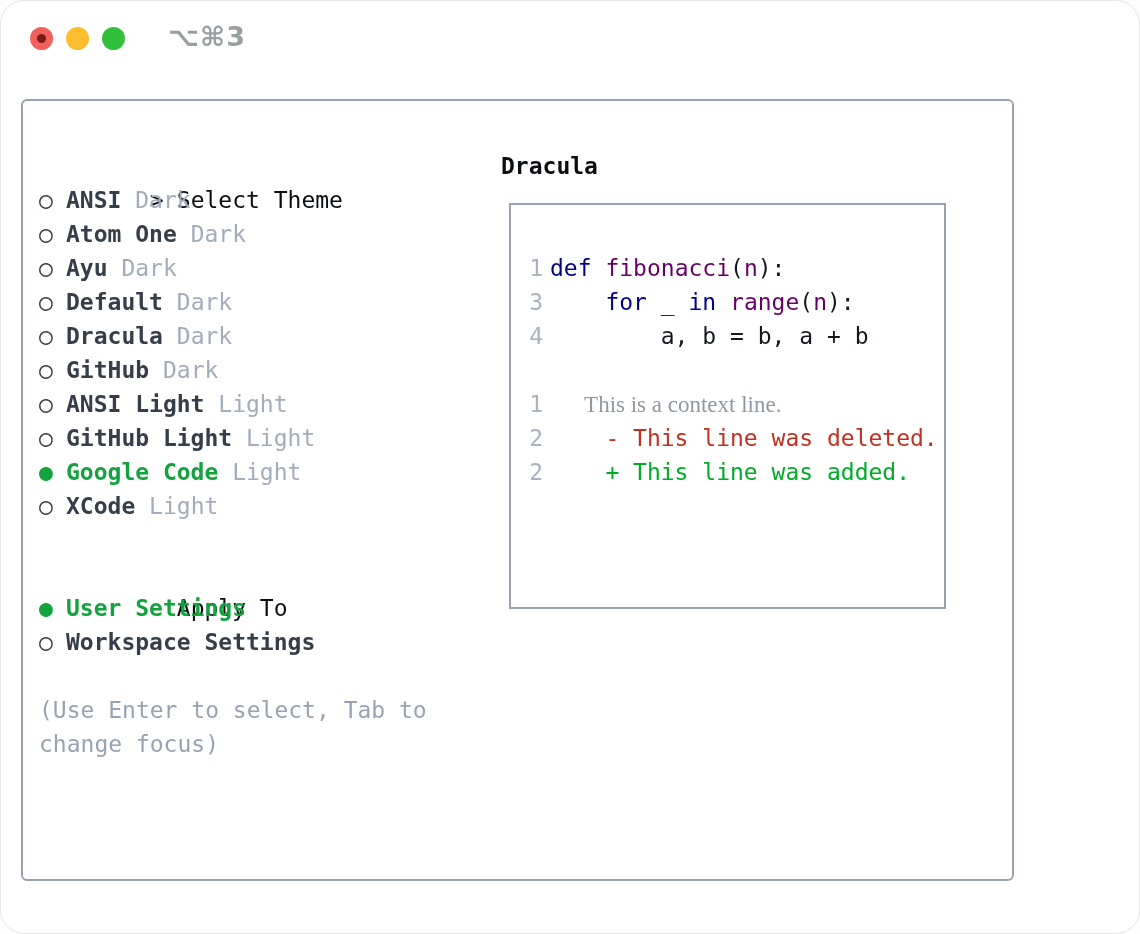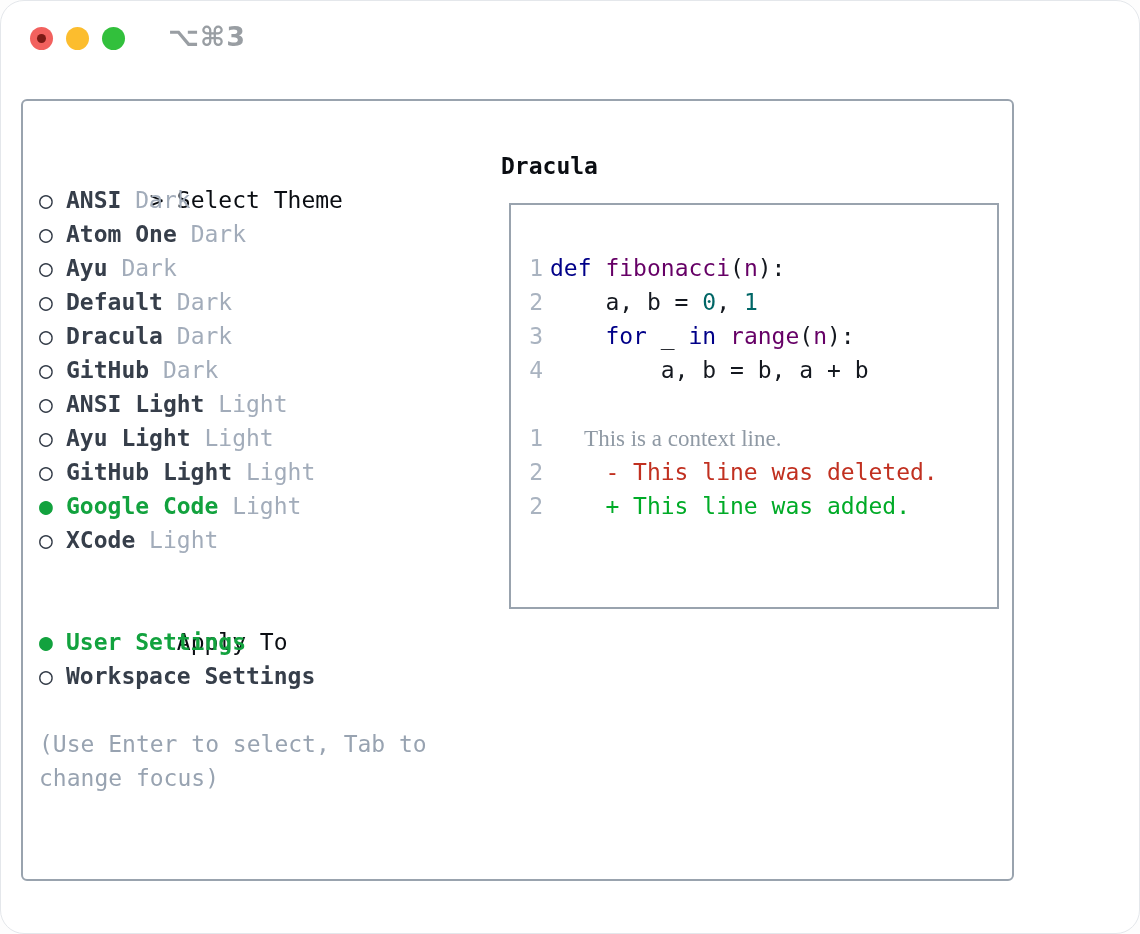--- a/index.html
+++ b/index.html
@@ -40,21 +40,21 @@
   .variant { color: var(--variant_gray); }
   .apply-header { color: var(--heading); }
   .blank { height: 34px; }
   .hint .row { color: var(--hint_gray); }
   
   .preview-header {
     position: absolute; left: 478px; top: 48px; height: 34px; line-height: 34px;
     font-size: 23px; font-weight: bold; color: var(--heading);
   }
   .preview-box {
-    position: absolute; left: 486px; top: 102px; width: 490px; height: 406px;
+    position: absolute; left: 486px; top: 102px; width: 437px; height: 406px;
     border: 2px solid var(--panel_border); background: #fff;
     padding: 46px 0 0 18px; overflow: hidden;
   }
   .crow { height: 34px; line-height: 34px; font-size: 23px; white-space: pre; color: var(--code_plain); }
   .ln { display: inline-block; width: 14px; margin-right: 7px; text-align: right; color: var(--line_number); }
   .tok-kw  { color: var(--keyword); }
   .tok-fn  { color: var(--function_name); }
   .tok-lit { color: var(--literal); }
   .tok-pl  { color: var(--code_plain); }
   .tok-ctx { color: var(--context); font-family: Liberation Serif, serif; }
@@ -80,21 +80,20 @@
         <span class="prefix">&gt;</span><span>Select Theme</span>
       </div>
       <div id="theme-items">
           <div class="row item"><span class="prefix">○</span><span class="name">ANSI</span><span class="variant"> Dark</span></div>
           <div class="row item"><span class="prefix">○</span><span class="name">Atom One</span><span class="variant"> Dark</span></div>
           <div class="row item"><span class="prefix">○</span><span class="name">Ayu</span><span class="variant"> Dark</span></div>
           <div class="row item"><span class="prefix">○</span><span class="name">Default</span><span class="variant"> Dark</span></div>
           <div class="row item"><span class="prefix">○</span><span class="name">Dracula</span><span class="variant"> Dark</span></div>
           <div class="row item"><span class="prefix">○</span><span class="name">GitHub</span><span class="variant"> Dark</span></div>
           <div class="row item"><span class="prefix">○</span><span class="name">ANSI Light</span><span class="variant"> Light</span></div>
-          <div class="row item"><span class="prefix">○</span><span class="name">Ayu Light</span><span class="variant"> Light</span></div>
           <div class="row item"><span class="prefix">○</span><span class="name">GitHub Light</span><span class="variant"> Light</span></div>
           <div class="row item"><span class="prefix sel">●</span><span class="name sel">Google Code</span><span class="variant"> Light</span></div>
           <div class="row item"><span class="prefix">○</span><span class="name">XCode</span><span class="variant"> Light</span></div>
         </div>
       <div class="row blank"></div>
       <div class="row apply-header">
         <span class="prefix"> </span><span>Apply To</span>
       </div>
       <div id="apply-options">
           <div class="row item"><span class="prefix sel">●</span><span class="name sel">User Settings</span></div>
@@ -104,21 +103,20 @@
       <div class="hint" id="hint-lines">
           <div class="row">(Use Enter to select, Tab to</div>
           <div class="row">change focus)</div>
         </div>
     </div>
 
     <div class="preview-header">Dracula</div>
     <div class="preview-box">
       <div id="code-lines">
           <div class="crow"><span class="ln">1</span><span class="tok-kw">def </span><span class="tok-fn">fibonacci</span><span class="tok-pl">(</span><span class="tok-fn">n</span><span class="tok-pl">):</span></div>
-          <div class="crow"><span class="ln">2</span><span class="tok-pl">    a, b = </span><span class="tok-lit">0</span><span class="tok-pl">, </span><span class="tok-lit">1</span></div>
           <div class="crow"><span class="ln">3</span><span class="tok-pl">    </span><span class="tok-kw">for</span><span class="tok-pl"> _ </span><span class="tok-kw">in</span><span class="tok-pl"> </span><span class="tok-fn">range</span><span class="tok-pl">(</span><span class="tok-fn">n</span><span class="tok-pl">):</span></div>
           <div class="crow"><span class="ln">4</span><span class="tok-pl">        a, b = b, a + b</span></div>
         </div>
       <div class="row blank"></div>
       <div id="diff-lines">
           <div class="crow"><span class="ln">1</span><span class="tok-ctx">      This is a context line.</span></div>
           <div class="crow"><span class="ln">2</span><span class="tok-del">    - This line was deleted.</span></div>
           <div class="crow"><span class="ln">2</span><span class="tok-add">    + This line was added.</span></div>
         </div>
     </div>

